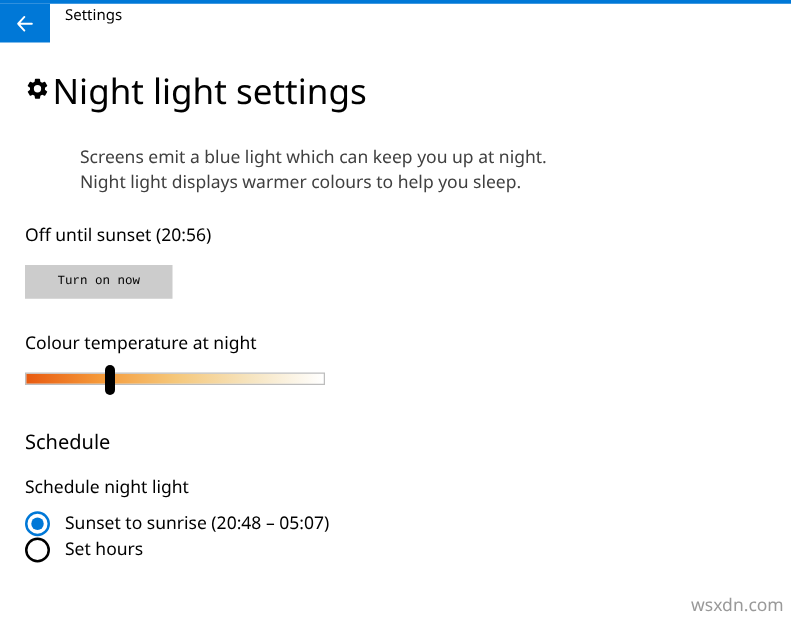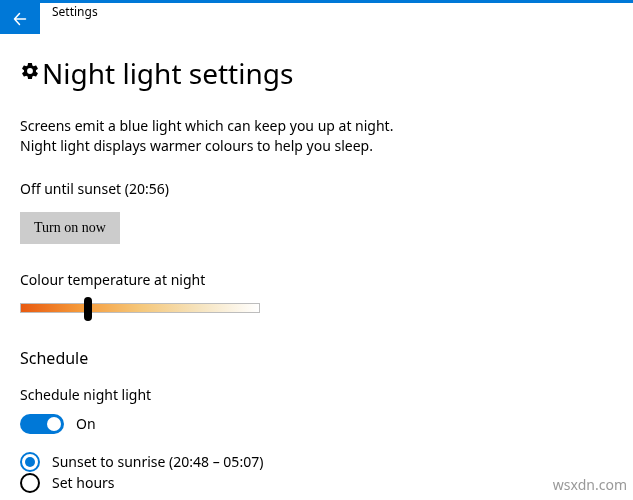--- a/index.html
+++ b/index.html
@@ -46,29 +46,30 @@
     }
     .heading-row h1 {
       font-size: 28px;
       font-weight: 400;
     }
     .gear svg { width: 20px; height: 20px; fill: #000; }
     .desc {
       max-width: 380px;
       line-height: 1.45;
       margin-bottom: 22px;
-      color: #000000;
+      color: #404040;
+      margin-left: 44px;
     }
     .status-line { margin-bottom: 14px; }
     .btn {
       background: #ccc;
       border: none;
-      padding: 8px 14px;
-      font-size: 14px;
-      font-family: Liberation Serif, serif;
+      padding: 8px 26px;
+      font-size: 10px;
+      font-family: Liberation Mono, monospace;
       cursor: pointer;
       margin-bottom: 26px;
     }
     .label { margin-bottom: 14px; }
     .temp-slider {
       width: 240px;
       height: 10px;
       background: linear-gradient(to right, #e85a10 0%, #f59a3a 25%, #f5c77a 50%, #f6e4bf 75%, #ffffff 100%);
       border: 1px solid #bdbdbd;
       position: relative;
@@ -176,26 +177,20 @@
   <div class="label">Colour temperature at night</div>
 
   <div class="temp-slider">
     <div class="temp-thumb" id="temp-thumb" style="left: 28%;"></div>
   </div>
 
   <h2 class="subheading">Schedule</h2>
 
   <div class="sched-label">Schedule night light</div>
 
-  <div class="toggle-row">
-    <div class="toggle">
-      <div class="toggle-knob"></div>
-    </div>
-    <span>On</span>
-  </div>
 
   <div class="radio-row">
     <span class="radio-outer selected">
       <span class="radio-inner"></span>
     </span>
     <span>Sunset to sunrise (20:48 – 05:07)</span>
   </div>
 
   <div class="radio-row">
     <span class="radio-outer"></span>

